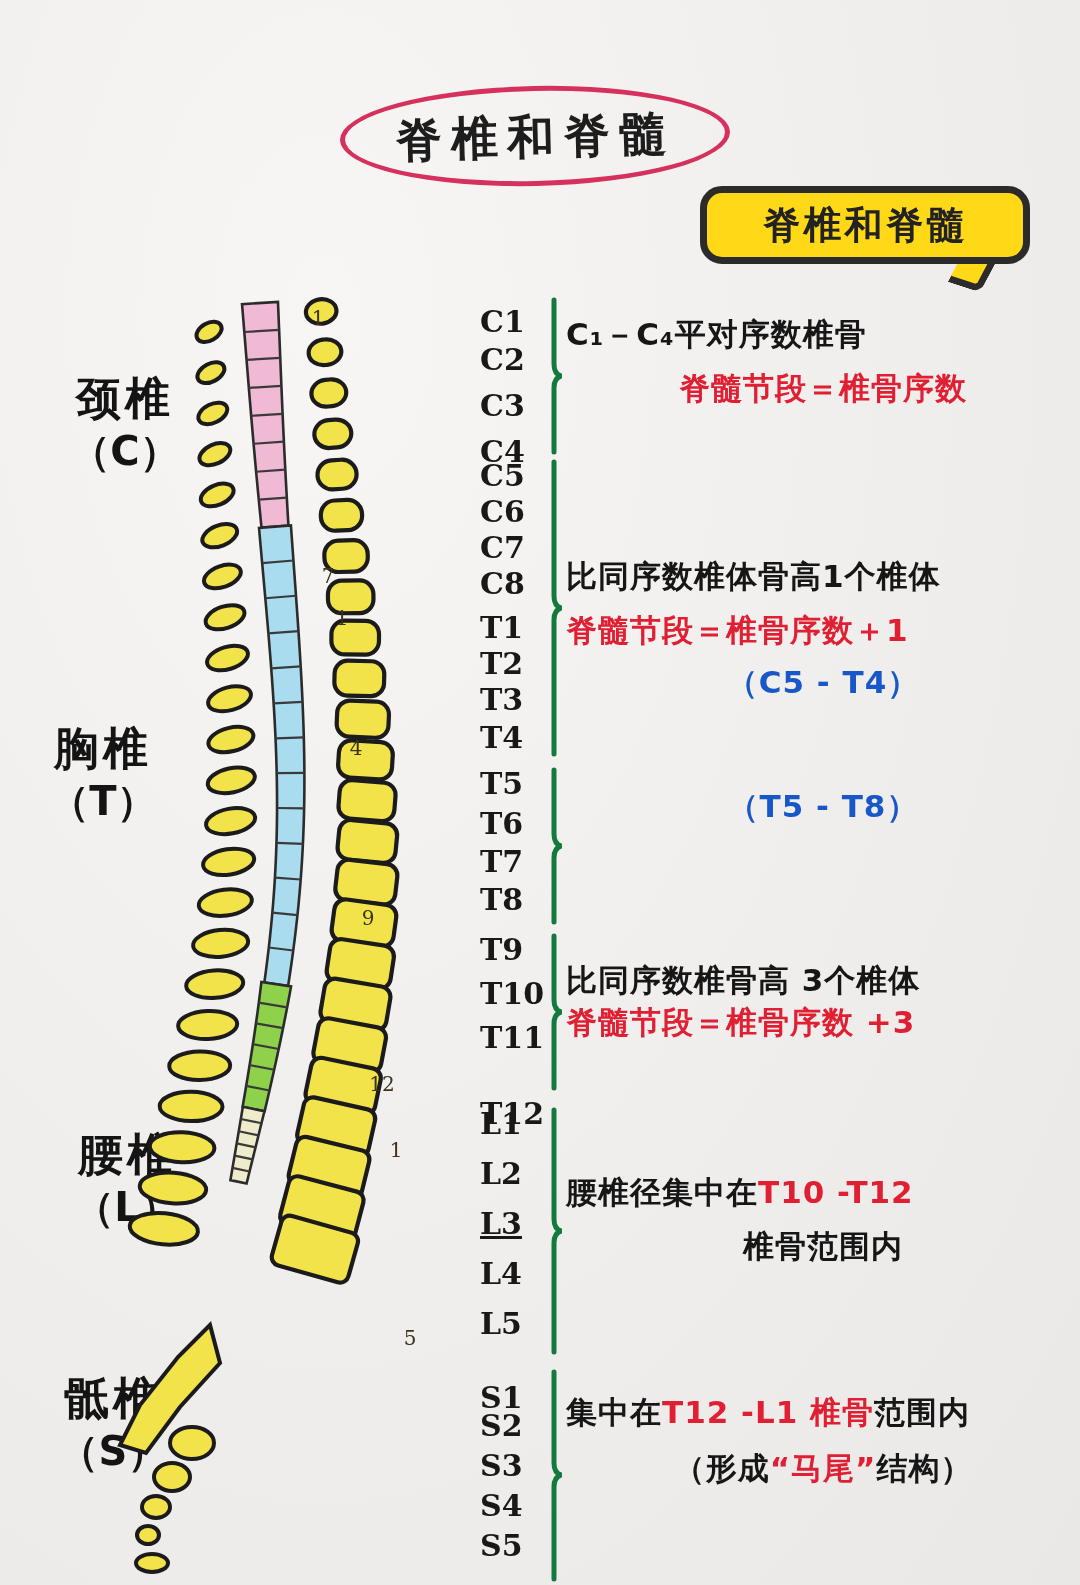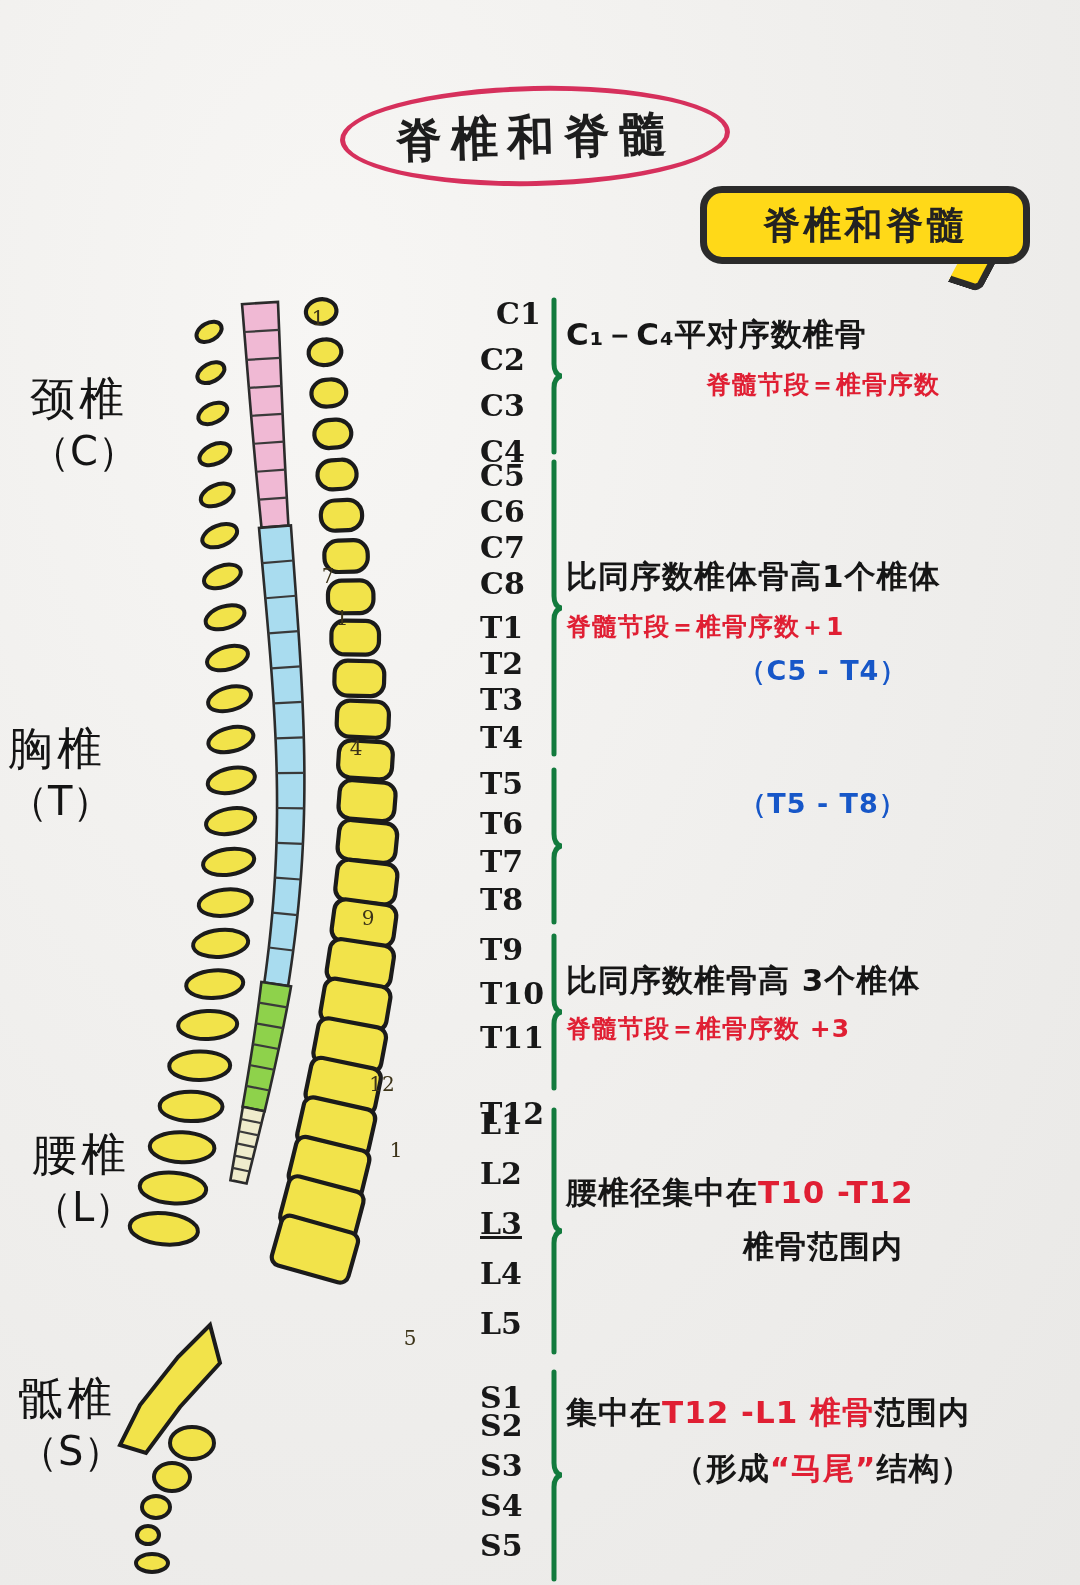--- a/index.html
+++ b/index.html
@@ -25,21 +25,21 @@
   #badge{position:absolute;left:700px;top:186px;width:330px;height:78px;
       background:#ffd918;border:7px solid #2b2b2b;border-radius:22px;
       display:flex;align-items:center;justify-content:center;
       box-sizing:border-box;}
   #badge-label{font-size:38px;font-weight:700;color:#222;letter-spacing:3px;}
   #badge-tail{position:absolute;left:955px;top:255px;width:34px;height:34px;
       background:#ffd918;border-right:7px solid #2b2b2b;border-bottom:7px solid #2b2b2b;
       transform:rotate(18deg) skew(-10deg);border-bottom-right-radius:9px;box-sizing:border-box;}
 
   
-  .region{position:absolute;color:#141414;font-weight:400;text-align:left;line-height:1.22;}
+  .region{position:absolute;color:#141414;font-weight:700;text-align:center;line-height:1.22;}
   .region .cn{font-size:45px;letter-spacing:4px;display:block;}
   .region .ab{font-size:40px;display:block;}
 
   #region-c{left:30px;top:372px;width:190px;}
   #region-t{left:8px;top:722px;width:190px;}
   #region-l{left:32px;top:1128px;width:190px;}
   #region-s{left:18px;top:1372px;width:190px;}
 
   
   #spine-art{position:absolute;left:60px;top:285px;width:420px;height:1295px;}
@@ -50,22 +50,22 @@
   .lv-col{position:absolute;left:0;top:0;width:52px;}
   .lv{font-size:30px;color:#181818;font-weight:600;text-align:left;
       font-family:"DejaVu Serif","Liberation Serif",serif;letter-spacing:0px;}
   .brace{position:absolute;left:48px;top:0;width:34px;}
   .notes{position:absolute;left:86px;width:514px;}
   .line{white-space:nowrap;font-weight:600;}
   .blk{color:#161616;}
   .red{color:#e01f33;}
   .blue{color:#1757c8;}
   .l-blk{font-size:31px;letter-spacing:1px;}
-  .l-red{font-size:25px;letter-spacing:1px;}
-  .l-blue{font-size:27px;letter-spacing:1px;}
+  .l-red{font-size:31px;letter-spacing:1px;}
+  .l-blue{font-size:31px;letter-spacing:1px;}
   .ctr{text-align:center;}
 </style>
 </head>
 <body>
 
 <div class="page"></div>
 
 <div id="title-wrap">
   <div id="title-ellipse"></div>
   <div id="title-text">脊椎和脊髓</div>
@@ -195,21 +195,21 @@
       <text x="322" y="806" font-size="20" fill="#3c3318" font-family="&quot;DejaVu Serif&quot;,&quot;Liberation Serif&quot;,serif" text-anchor="middle">12</text>
       <text x="336" y="872" font-size="20" fill="#3c3318" font-family="&quot;DejaVu Serif&quot;,&quot;Liberation Serif&quot;,serif" text-anchor="middle">1</text>
       <text x="350" y="1060" font-size="20" fill="#3c3318" font-family="&quot;DejaVu Serif&quot;,&quot;Liberation Serif&quot;,serif" text-anchor="middle">5</text>
     </g>
 </svg>
 
 <div id="segments">
 
   <div class="seg-group" id="g0" style="top:0px;height:160px;">
     <div class="lv-col">
-      <div class="lv" style="position: absolute; top: 0px; margin-left: 16px;">C1</div>
+      <div class="lv" style="position: absolute; top: 8px;">C1</div>
       <div class="lv" style="position: absolute; top: 46px;">C2</div>
       <div class="lv" style="position: absolute; top: 92px;">C3</div>
       <div class="lv" style="position: absolute; top: 138px;">C4</div>
     </div>
     <svg class="brace" height="160" viewBox="0 0 34 160">
       <path d="M26 4 L26 68 Q26 78 33 80 Q26 82 26 92 L26 156" fill="none" stroke="#127a3d" stroke-width="5" stroke-linecap="round"></path>
     </svg>
     <div class="notes" style="top:18px;">
       <div class="line blk l-blk">C₁－C₄平对序数椎骨</div>
       <div class="line red l-red ctr" style="margin-top:12px;">脊髓节段＝椎骨序数</div>
@@ -257,21 +257,21 @@
       <div class="lv" style="position: absolute; top: 0px;">T9</div>
       <div class="lv" style="position: absolute; top: 44px;">T10</div>
       <div class="lv" style="position: absolute; top: 88px;">T11</div>
       <div class="lv" style="position: absolute; top: 132px; margin-top: 32px;">T12</div>
     </div>
     <svg class="brace" height="160" viewBox="0 0 34 160">
       <path d="M26 4 L26 68 Q26 78 33 80 Q26 82 26 92 L26 156" fill="none" stroke="#127a3d" stroke-width="5" stroke-linecap="round"></path>
     </svg>
     <div class="notes" style="top:28px;">
       <div class="line blk l-blk">比同序数椎骨高 3个椎体</div>
-      <div class="line red l-red" style="margin-top:10px;">脊髓节段＝椎骨序数 +3</div>
+      <div class="line red l-red" style="">脊髓节段＝椎骨序数 +3</div>
     </div>
   </div>
 
   <div class="seg-group" id="g4" style="top:810px;height:250px;">
     <div class="lv-col">
       <div class="lv" style="position: absolute; top: 0px;">L1</div>
       <div class="lv" style="position: absolute; top: 50px;">L2</div>
       <div class="lv" style="position: absolute; top: 100px; text-decoration: underline;">L3</div>
       <div class="lv" style="position: absolute; top: 150px;">L4</div>
       <div class="lv" style="position: absolute; top: 200px;">L5</div>

